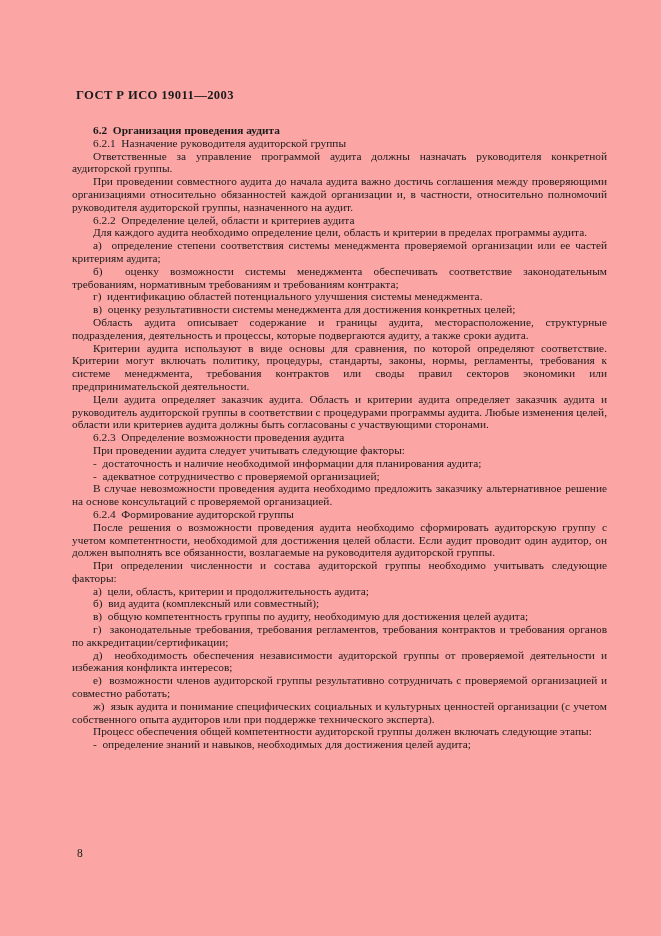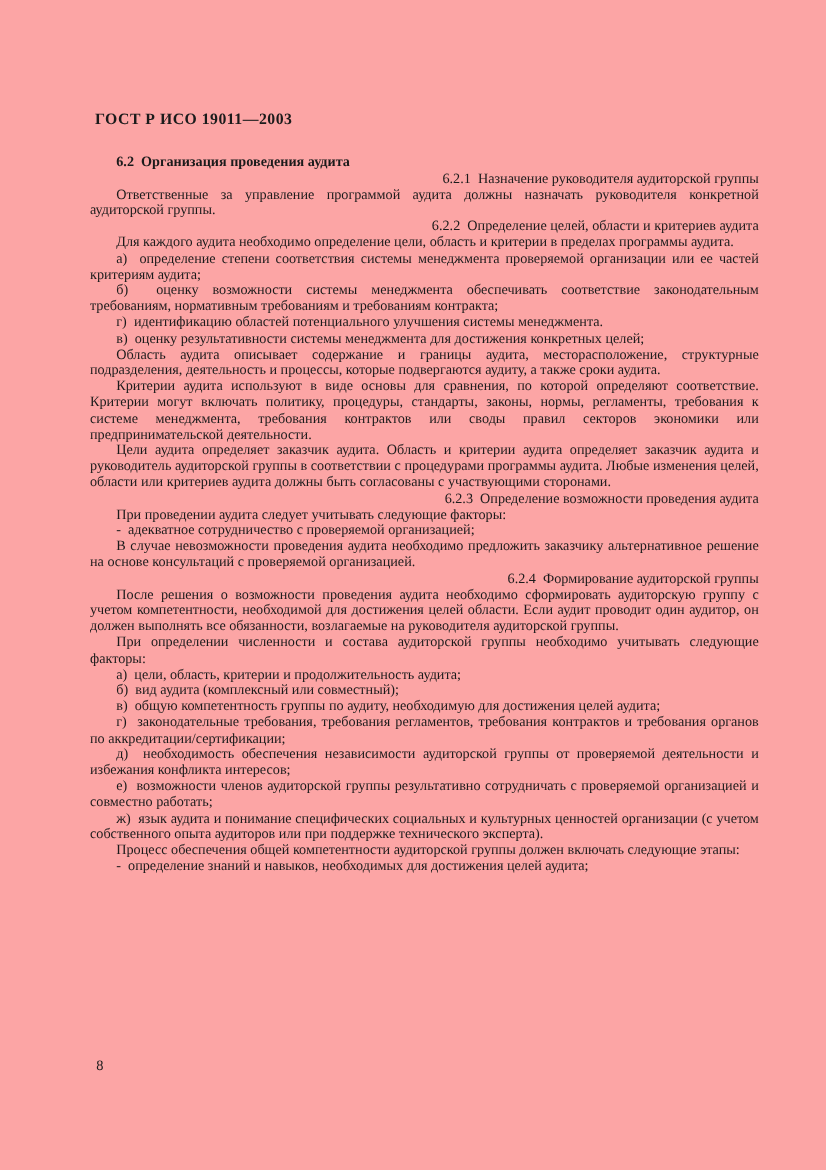--- a/index.html
+++ b/index.html
@@ -37,50 +37,52 @@
   .doc-body p {
     margin: 0;
     padding: 0;
     text-indent: 21px;
   }
   .doc-body p.heading {
     font-weight: bold;
     text-align: left;
   }
   .doc-body p.plain {
-    text-align: right;
+    text-align: left;
   }
   .page-number {
     position: absolute;
     left: 77px;
     top: 847px;
     font-size: 11.5px;
   }
 </style>
 </head>
 <body>
 
 <div class="page">
   <div class="doc-header">ГОСТ Р ИСО 19011—2003</div>
 
   <div class="doc-body">
       <p class="heading">6.2&nbsp; Организация проведения аудита</p>
       <p class="plain">6.2.1&nbsp; Назначение руководителя аудиторской группы</p>
       <p class="body">Ответственные за управление программой аудита должны назначать руководителя конкретной аудиторской группы.</p>
+      <p class="body">При проведении совместного аудита до начала аудита важно достичь соглашения между проверяющими организациями относительно обязанностей каждой организации и, в частности, относительно полномочий руководителя аудиторской группы, назначенного на аудит.</p>
       <p class="plain">6.2.2&nbsp; Определение целей, области и критериев аудита</p>
       <p class="body">Для каждого аудита необходимо определение цели, область и критерии в пределах программы аудита.</p>
       <p class="body">а)&nbsp; определение степени соответствия системы менеджмента проверяемой организации или ее частей критериям аудита;</p>
       <p class="body">б)&nbsp; оценку возможности системы менеджмента обеспечивать соответствие законодательным требованиям, нормативным требованиям и требованиям контракта;</p>
       <p class="body">г)&nbsp; идентификацию областей потенциального улучшения системы менеджмента.</p>
       <p class="body">в)&nbsp; оценку результативности системы менеджмента для достижения конкретных целей;</p>
       <p class="body">Область аудита описывает содержание и границы аудита, месторасположение, структурные подразделения, деятельность и процессы, которые подвергаются аудиту, а также сроки аудита.</p>
       <p class="body">Критерии аудита используют в виде основы для сравнения, по которой определяют соответствие. Критерии могут включать политику, процедуры, стандарты, законы, нормы, регламенты, требования к системе менеджмента, требования контрактов или своды правил секторов экономики или предпринимательской деятельности.</p>
       <p class="body">Цели аудита определяет заказчик аудита. Область и критерии аудита определяет заказчик аудита и руководитель аудиторской группы в соответствии с процедурами программы аудита. Любые изменения целей, области или критериев аудита должны быть согласованы с участвующими сторонами.</p>
       <p class="plain">6.2.3&nbsp; Определение возможности проведения аудита</p>
       <p class="body">При проведении аудита следует учитывать следующие факторы:</p>
+      <p class="body">-&nbsp; достаточность и наличие необходимой информации для планирования аудита;</p>
       <p class="body">-&nbsp; адекватное сотрудничество с проверяемой организацией;</p>
       <p class="body">В случае невозможности проведения аудита необходимо предложить заказчику альтернативное решение на основе консультаций с проверяемой организацией.</p>
       <p class="plain">6.2.4&nbsp; Формирование аудиторской группы</p>
       <p class="body">После решения о возможности проведения аудита необходимо сформировать аудиторскую группу с учетом компетентности, необходимой для достижения целей области. Если аудит проводит один аудитор, он должен выполнять все обязанности, возлагаемые на руководителя аудиторской группы.</p>
       <p class="body">При определении численности и состава аудиторской группы необходимо учитывать следующие факторы:</p>
       <p class="body">а)&nbsp; цели, область, критерии и продолжительность аудита;</p>
       <p class="body">б)&nbsp; вид аудита (комплексный или совместный);</p>
       <p class="body">в)&nbsp; общую компетентность группы по аудиту, необходимую для достижения целей аудита;</p>
       <p class="body">г)&nbsp; законодательные требования, требования регламентов, требования контрактов и требования органов по аккредитации/сертификации;</p>
       <p class="body">д)&nbsp; необходимость обеспечения независимости аудиторской группы от проверяемой деятельности и избежания конфликта интересов;</p>

